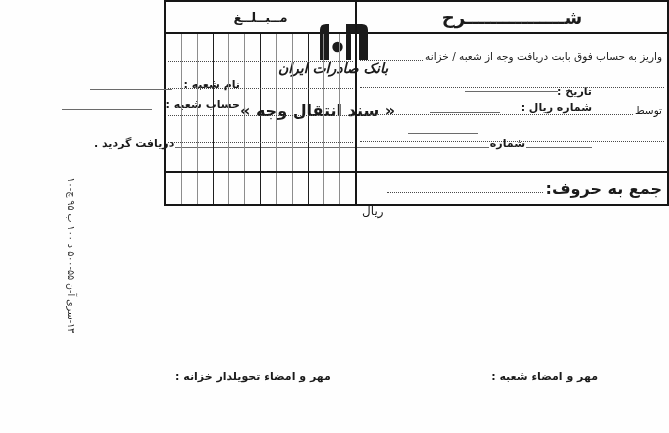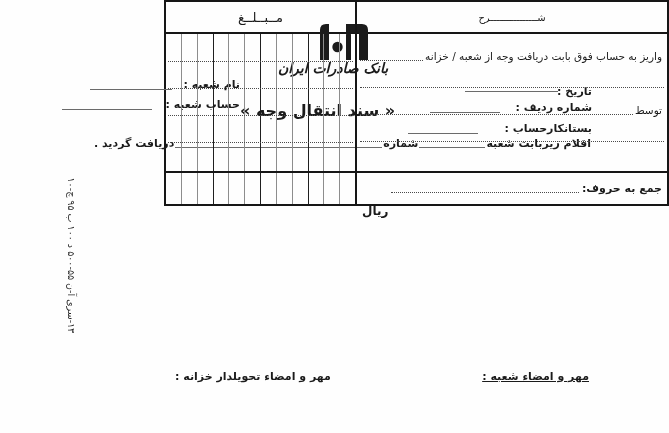--- a/index.html
+++ b/index.html
@@ -58,49 +58,49 @@
   .grid {
     left:87px; top:158px; width:505px; height:206px;
     border:2.5px solid #161616; display:flex; flex-direction:column; direction:rtl;
   }
   .g-head { height:32px; display:flex; direction:rtl; border-bottom:2px solid #161616; }
   .g-body { flex:1; display:flex; direction:rtl; position:relative; }
   .g-foot { height:33px; display:flex; direction:rtl; border-top:2px solid #161616; }
 
   .c-sharh { flex:1; position:relative; }
   .c-mablagh { width:191px; border-right:2px solid #161616; position:relative; }
-  .head-label { display:flex; align-items:center; justify-content:center; font-weight:normal; }
-  .head-sharh { font-size:10px; letter-spacing:1px; }
+  .head-label { display:flex; align-items:center; justify-content:center; font-weight:bold; }
+  .head-sharh { font-size:18px; letter-spacing:1px; }
   .head-mablagh { font-size:13px; }
 
   
   .sharh-rows { position:absolute; inset:0; padding:2px 3px 0 3px; }
   .s-row { height:27px; display:flex; direction:rtl; align-items:flex-end; font-size:10.5px; white-space:nowrap; }
   .s-row .txt { line-height:14px; padding:0 2px 0 2px; }
   .lead-dot { flex:1; border-bottom:1.6px dotted #4a4a4a; margin-bottom:2px; }
 
   
   .dcols { position:absolute; inset:0; display:flex; direction:rtl; }
   .dcol { flex:1; border-left:1px solid #8d8d8d; }
   .dcol:nth-child(3n) { border-left:1.8px solid #1f1f1f; }
   .dcol:last-child { border-left:none; }
   .dotline { position:absolute; left:2px; right:2px; border-top:1.6px dotted #4a4a4a; }
 
   
   .total-row {
     position:absolute; inset:0; display:flex; direction:rtl; align-items:center;
     padding:0 5px; white-space:nowrap;
   }
-  .total-row .t-lbl { font-weight:bold; font-size:11px; }
-  .total-row .t-cur { font-weight:bold; font-size:12px;margin-top:44px; }
+  .total-row .t-lbl { font-weight:bold; font-size:16px; }
+  .total-row .t-cur { font-weight:normal; font-size:12px;margin-top:44px; }
   .total-row .lead-dot { margin:8px 3px 0 3px; }
 
   
   .sig { top:370px; font-size:11px; font-weight:bold; white-space:nowrap; }
-  .sig-branch { right:80px;text-decoration:underline; }
+  .sig-branch { right:71px; }
   .sig-teller { left:175px; }
 
   
   .serial {
     left:-36px; top:250px; width:215px; text-align:center;
     font-size:9.5px; letter-spacing:0.5px; white-space:nowrap;
     transform:rotate(90deg); transform-origin:center; color:#2a2a2a;
   }
 </style>
 </head>
@@ -110,34 +110,32 @@
 
   <svg class="abs logo-symbol" viewBox="0 0 56 36">
     <path d="M4,6 Q4,0 10,0 L13,0 L13,36 L4,36 Z" fill="#1b1b1b"></path>
     <circle cx="21.5" cy="23" r="5.2" fill="#1b1b1b"></circle>
     <path d="M30,36 L30,11 Q30,8.5 32.5,8.5 Q35,8.5 35,11 L35,36 Z M30,0 L46,0 Q52,0 52,6 L52,36 L43,36 L43,10 Q43,8.5 41.5,8.5 L30,8.5 Z" fill="#1b1b1b"></path>
   </svg>
   <div class="abs bank-name">بانک صادرات ایران</div>
 
   <div class="abs fieldrow fr1"><span class="lbl">تاریخ :</span></div>
   <div class="abs lead-solid ln-r1"></div>
-  <div class="abs fieldrow fr2"><span class="lbl">شماره ردیف :</span></div>
+  <div class="abs fieldrow fr2"><span class="lbl">شماره ریال :</span></div>
   <div class="abs lead-solid ln-r2"></div>
-  <div class="abs fieldrow fr3"><span class="lbl">بستانکارحساب :</span></div>
   <div class="abs lead-solid ln-r3"></div>
 
   <div class="abs fieldrow fl1"><span class="lbl">نام شعبه :</span></div>
   <div class="abs lead-solid ln-l1"></div>
   <div class="abs fieldrow fl2"><span class="lbl">حساب شعبه :</span></div>
   <div class="abs lead-solid ln-l2"></div>
 
   <div class="abs doc-title">« سند انتقال وجه »</div>
 
   <div class="abs sentence">
-    <span class="w">اقلام زیربابت شعبه</span>
     <span class="gap fixed"></span>
     <span class="w normal">شماره</span>
     <span class="gap grow"></span>
     <span class="w">دریافت گردید .</span>
   </div>
 
   <div class="grid">
 
     <div class="g-head">
       <div class="c-sharh head-label head-sharh">شــــــــــــــــرح</div>

